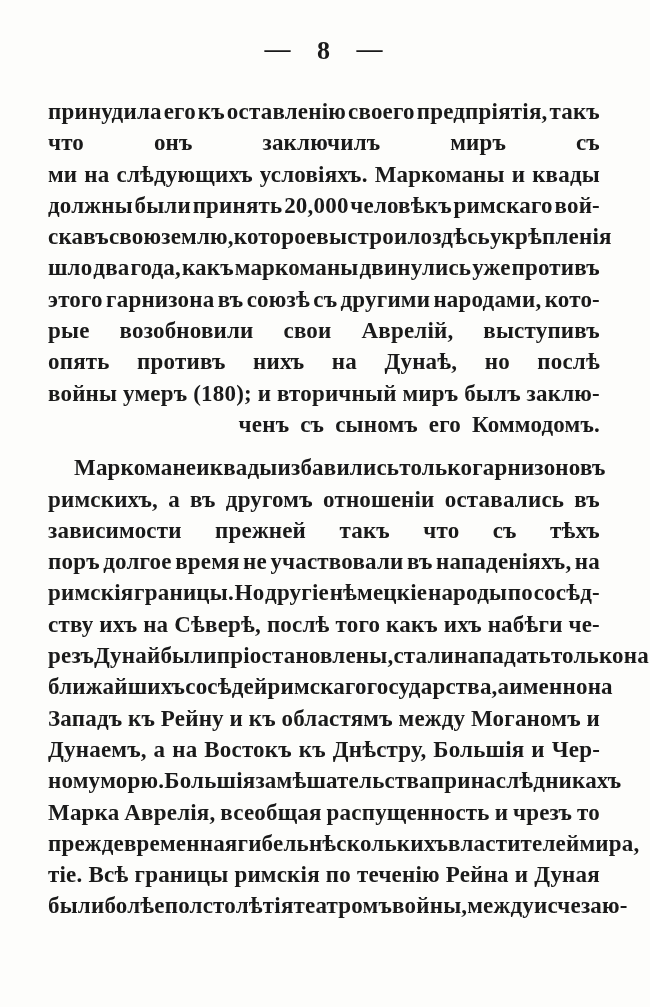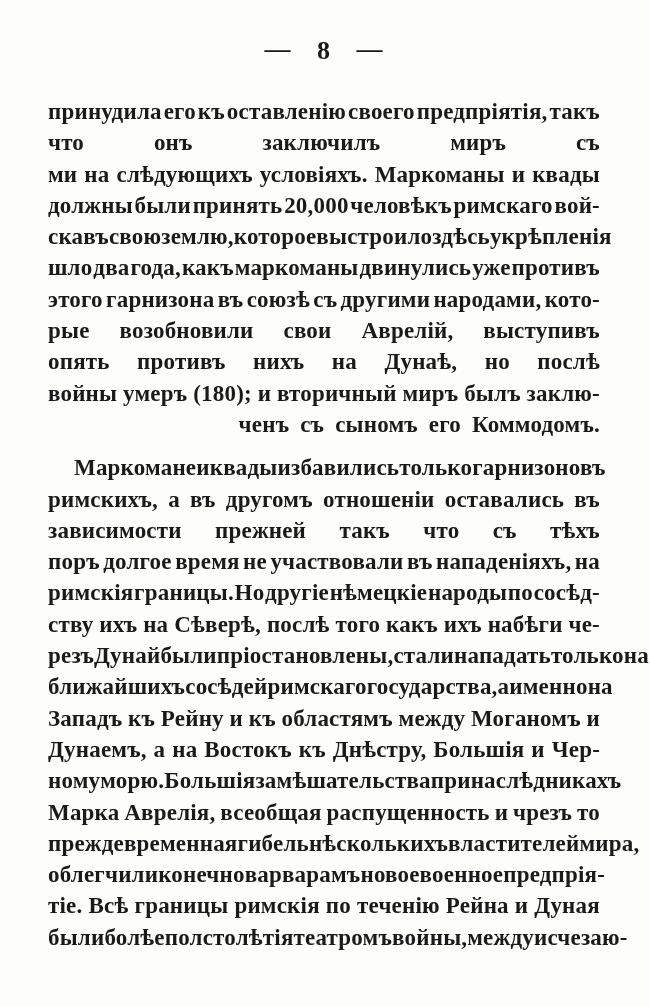--- a/index.html
+++ b/index.html
@@ -284,28 +284,20 @@
           <span class="word">то</span>
         </div>
         <div class="line">
           <span class="word">преждевременная</span>
           <span class="word">гибель</span>
           <span class="word">нѣсколькихъ</span>
           <span class="word">властителей</span>
           <span class="word">мира,</span>
         </div>
         <div class="line">
-          <span class="word">облегчили</span>
-          <span class="word">конечно</span>
-          <span class="word">варварамъ</span>
-          <span class="word">новое</span>
-          <span class="word">военное</span>
-          <span class="word">предпрія-</span>
-        </div>
-        <div class="line">
           <span class="word">тіе.</span>
           <span class="word">Всѣ</span>
           <span class="word">границы</span>
           <span class="word">римскія</span>
           <span class="word">по</span>
           <span class="word">теченію</span>
           <span class="word">Рейна</span>
           <span class="word">и</span>
           <span class="word">Дуная</span>
         </div>

